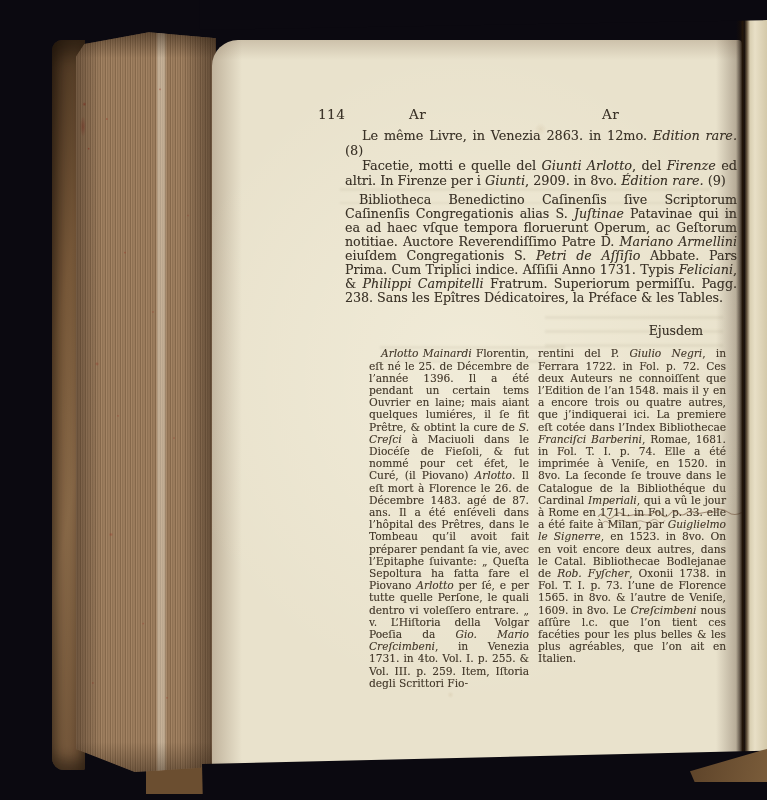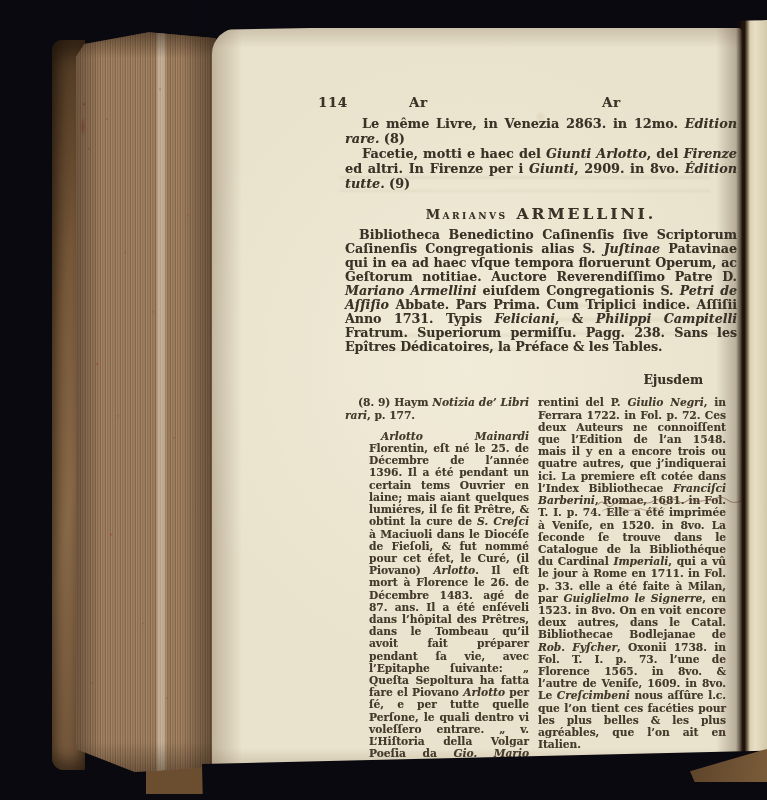--- a/index.html
+++ b/index.html
@@ -32,29 +32,29 @@
       radial-gradient(circle 2px at 80% 25%, rgba(150,50,34,.35), transparent 70%),
       radial-gradient(circle 2px at 55% 38%, rgba(150,50,34,.4), transparent 70%),
       radial-gradient(circle 2px at 30% 52%, rgba(150,50,34,.4), transparent 70%),
       radial-gradient(circle 2px at 65% 90%, rgba(150,50,34,.4), transparent 70%);}
   .edge-shade{position:absolute;inset:0;
     background:
       linear-gradient(180deg, rgba(40,26,14,.55), transparent 28px),
       linear-gradient(0deg, rgba(40,26,14,.4), transparent 30px),
       linear-gradient(90deg, rgba(40,25,15,.4), transparent 18%, transparent 76%, rgba(35,22,12,.5));}
 
-  .page{position:absolute;left:212px;top:28px;width:530px;height:744px;z-index:2;
+  .page{position:absolute;left:212px;top:40px;width:530px;height:744px;z-index:2;
     background:
       radial-gradient(ellipse 70% 55% at 48% 45%, rgba(255,252,238,.35), transparent 80%),
       linear-gradient(90deg, rgba(115,90,65,.34), rgba(115,90,65,0) 30px),
       linear-gradient(270deg, rgba(70,50,35,.4), rgba(70,50,35,0) 26px),
       linear-gradient(180deg, rgba(115,90,65,.24), rgba(115,90,65,0) 20px),
       linear-gradient(0deg, rgba(115,90,65,.28), rgba(115,90,65,0) 24px),
       #e9e2cc;
-    border-radius:26px 4px 8px 6px;font-weight:bold;}
+    border-radius:26px 4px 8px 6px;}
   .foxing{position:absolute;inset:0;opacity:.55;border-radius:inherit;
     background-image:
       radial-gradient(circle 9px at 62% 12%, rgba(170,140,95,.25), transparent 70%),
       radial-gradient(circle 6px at 30% 58%, rgba(170,140,95,.22), transparent 70%),
       radial-gradient(circle 12px at 78% 72%, rgba(170,140,95,.2), transparent 70%),
       radial-gradient(circle 5px at 45% 88%, rgba(170,140,95,.25), transparent 70%),
       radial-gradient(circle 7px at 85% 35%, rgba(170,140,95,.2), transparent 70%);}
 
   .crease{position:absolute;left:736px;top:18px;width:10px;height:748px;z-index:3;
     background:linear-gradient(90deg, transparent, rgba(25,15,8,.5) 40%, #221509 65%, rgba(45,32,20,.35));}
@@ -126,33 +126,29 @@
 
     <div class="content">
       <div class="runhead-row">
         <span class="pageno">114</span>
         <span class="rh1">Ar</span>
         <span class="rh2">Ar</span>
       </div>
 
       <div class="body">
         <p class="entry"><span>Le même Livre, in Venezia 2863. in 12mo.  </span><span class="it">Edition rare.</span><span> (8)</span></p>
-        <p class="entry"><span>Facetie, motti e haec del </span><span class="it">Giunti Arlotto</span><span>, del </span><span class="it">Firenze</span><span> ed altri.  In Firenze per i </span><span class="it">Giunti</span><span>, 2909. in 8vo.  </span><span class="it">Édition tutte.</span><span> (9)</span></p>
+        <p class="entry"><span>Facetie, motti e quelle del </span><span class="it">Giunti Arlotto</span><span>, del </span><span class="it">Firenze</span><span> ed altri.  In Firenze per i </span><span class="it">Giunti</span><span>, 2909. in 8vo.  </span><span class="it">Édition rare.</span><span> (9)</span></p>
 
-        <div class="heading">
-          <span class="given">Marianvs</span><span class="surname">ARMELLINI.</span>
-        </div>
 
         <p class="description"><span>Bibliotheca Benedictino Caſinenſis ſive Scriptorum Caſinenſis Congregationis alias S. </span><span class="it">Juſtinae</span><span> Patavinae qui in ea ad haec vſque tempora floruerunt Operum, ac Geſtorum notitiae.  Auctore Reverendiſſimo Patre D. </span><span class="it">Mariano Armellini</span><span> eiuſdem Congregationis S. </span><span class="it">Petri de Aſſiſio</span><span> Abbate.  Pars Prima.  Cum Triplici indice.  Aſſiſii Anno 1731.  Typis </span><span class="it">Feliciani</span><span>, &amp; </span><span class="it">Philippi Campitelli</span><span> Fratrum.  Superiorum permiſſu.  Pagg. 238.  Sans les Epîtres Dédicatoires, la Préface &amp; les Tables.</span></p>
 
         <div class="catchword-line">Ejusdem</div>
 
         <div class="columns">
           <div class="col left">
-            <p class="ref"><span>(8. 9) Haym </span><span class="it">Notizia de’ Libri rari</span><span>, p. 177.</span></p>
             <p class="bio"><span class="it">Arlotto Mainardi</span><span> Florentin, eſt né le 25. de Décembre de l’année 1396.  Il a été pendant un certain tems Ouvrier en laine; mais aiant quelques lumiéres, il ſe fit Prêtre, &amp; obtint la cure de </span><span class="it">S. Creſci</span><span> à Maciuoli dans le Diocéſe de Fieſoli, &amp; fut nommé pour cet éfet, le Curé, (il Piovano) </span><span class="it">Arlotto</span><span>.  Il eſt mort à Florence le 26. de Décembre 1483. agé de 87. ans. Il a été enſéveli dans l’hôpital des Prêtres, dans le Tombeau qu’il avoit fait préparer pendant ſa vie, avec l’Epitaphe ſuivante: „ Queſta Sepoltura ha fatta fare el Piovano </span><span class="it">Arlotto</span><span> per ſé, e per tutte quelle Perſone, le quali dentro vi voleſſero entrare. „ v. L’Hiſtoria della Volgar Poeſia da </span><span class="it">Gio. Mario Creſcimbeni</span><span>, in Venezia 1731. in 4to. Vol. I. p. 255. &amp; Vol. III. p. 259.  Item, Iſtoria degli Scrittori Fio-</span></p>
           </div>
           <div class="col right">
             <p><span>rentini del P. </span><span class="it">Giulio Negri</span><span>, in Ferrara 1722. in Fol. p. 72.  Ces deux Auteurs ne connoiſſent que l’Edition de l’an 1548. mais il y en a encore trois ou quatre autres, que j’indiquerai ici.  La premiere eſt cotée dans l’Index Bibliothecae </span><span class="it">Franciſci Barberini</span><span>, Romae, 1681. in Fol. T. I. p. 74.  Elle a été imprimée à Veniſe, en 1520. in 8vo.  La ſeconde ſe trouve dans le Catalogue de la Bibliothéque du Cardinal </span><span class="it">Imperiali</span><span>, qui a vû le jour à Rome en 1711. in Fol. p. 33. elle a été faite à Milan, par </span><span class="it">Guiglielmo le Signerre</span><span>, en 1523. in 8vo.  On en voit encore deux autres, dans le Catal. Bibliothecae Bodlejanae de </span><span class="it">Rob. Fyſcher</span><span>, Oxonii 1738. in Fol. T. I. p. 73. l’une de Florence 1565. in 8vo. &amp; l’autre de Veniſe, 1609. in 8vo.  Le </span><span class="it">Creſcimbeni</span><span> nous aſſûre l.c. que l’on tient ces facéties pour les plus belles &amp; les plus agréables, que l’on ait en Italien.</span></p>
           </div>
         </div>
       </div>
     </div>
 
     <svg class="hand-note" viewBox="0 0 152 28" xmlns="http://www.w3.org/2000/svg">

